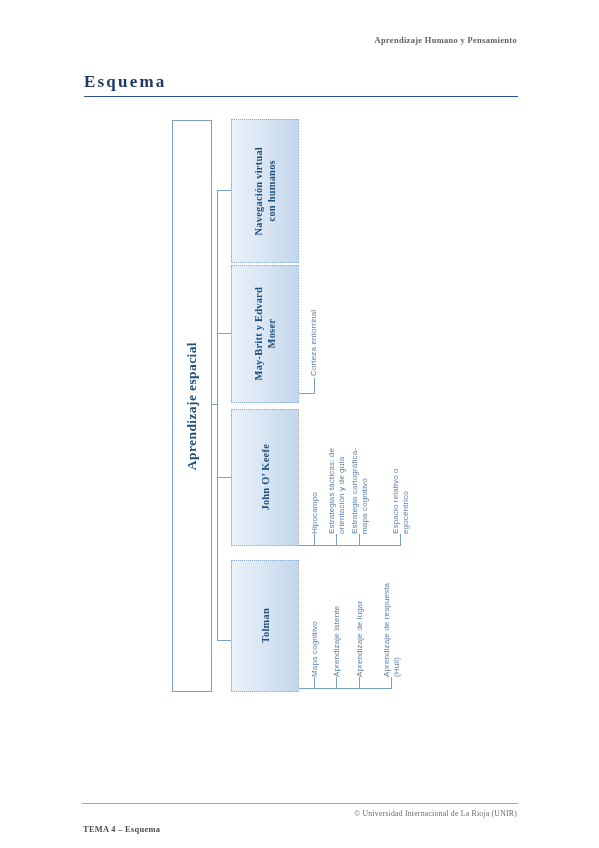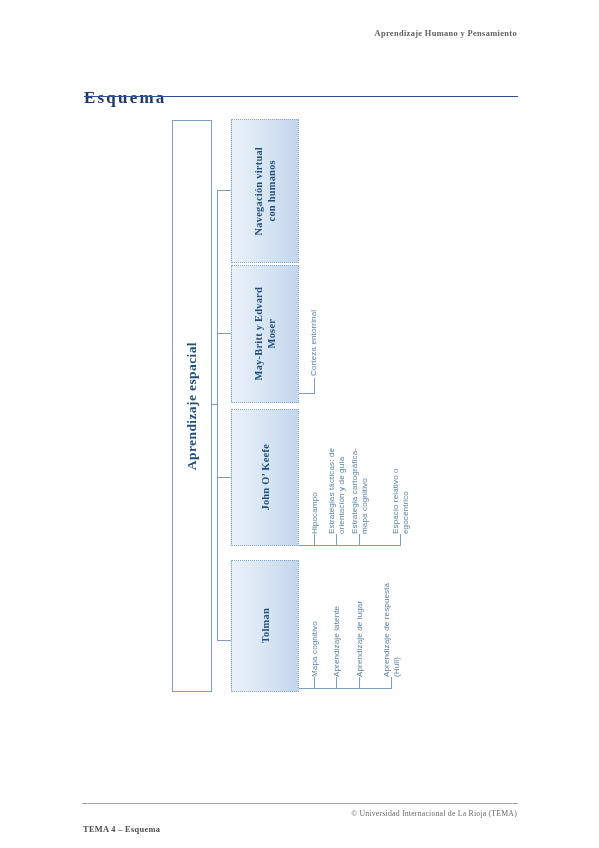--- a/index.html
+++ b/index.html
@@ -17,41 +17,40 @@
   }
 
   
   .page {
     position: absolute;
     inset: 0;
   }
 
   .header-text {
     position: absolute;
-    top: 29px;
+    top: 36px;
     right: 82px;
     font-family: "Liberation Serif", serif;
     font-weight: bold;
     font-size: 8.4px;
     letter-spacing: 0.35px;
     color: #5f5f5f;
     white-space: nowrap;
   }
 
   .page-title {
     position: absolute;
     left: 84px;
     top: 72px;
     font-family: "Liberation Serif", serif;
     font-weight: bold;
     font-size: 17px;
     letter-spacing: 2.2px;
     color: #1f3864;
     white-space: nowrap;
-    margin-top: 16px;
   }
   .title-rule {
     position: absolute;
     left: 84px;
     top: 96px;
     width: 434px;
     height: 0;
     border-top: 1.4px solid #2e5395;
   }
 
@@ -249,15 +248,15 @@
     <div class="leaf-label" style="left:310px; top:605px; height:72px; text-align:left;">Mapa cognitivo</div>
     <div class="leaf-label" style="left:332px; top:589px; height:88px; text-align:left;">Aprendizaje latente</div>
     <div class="leaf-label" style="left:355px; top:586px; height:91px; text-align:left;">Aprendizaje de lugar</div>
     <div class="leaf-label" style="left:382px; top:570px; height:107px; text-align:left;">Aprendizaje de respuesta
 (Hull)</div>
 
   </div>
 
   <div class="footer-rule"></div>
   <div class="footer-left">TEMA 4 – Esquema</div>
-  <div class="footer-right">© Universidad Internacional de La Rioja (TEMA)</div>
+  <div class="footer-right">© Universidad Internacional de La Rioja (UNIR)</div>
 
 </div>
 
 </body></html>

